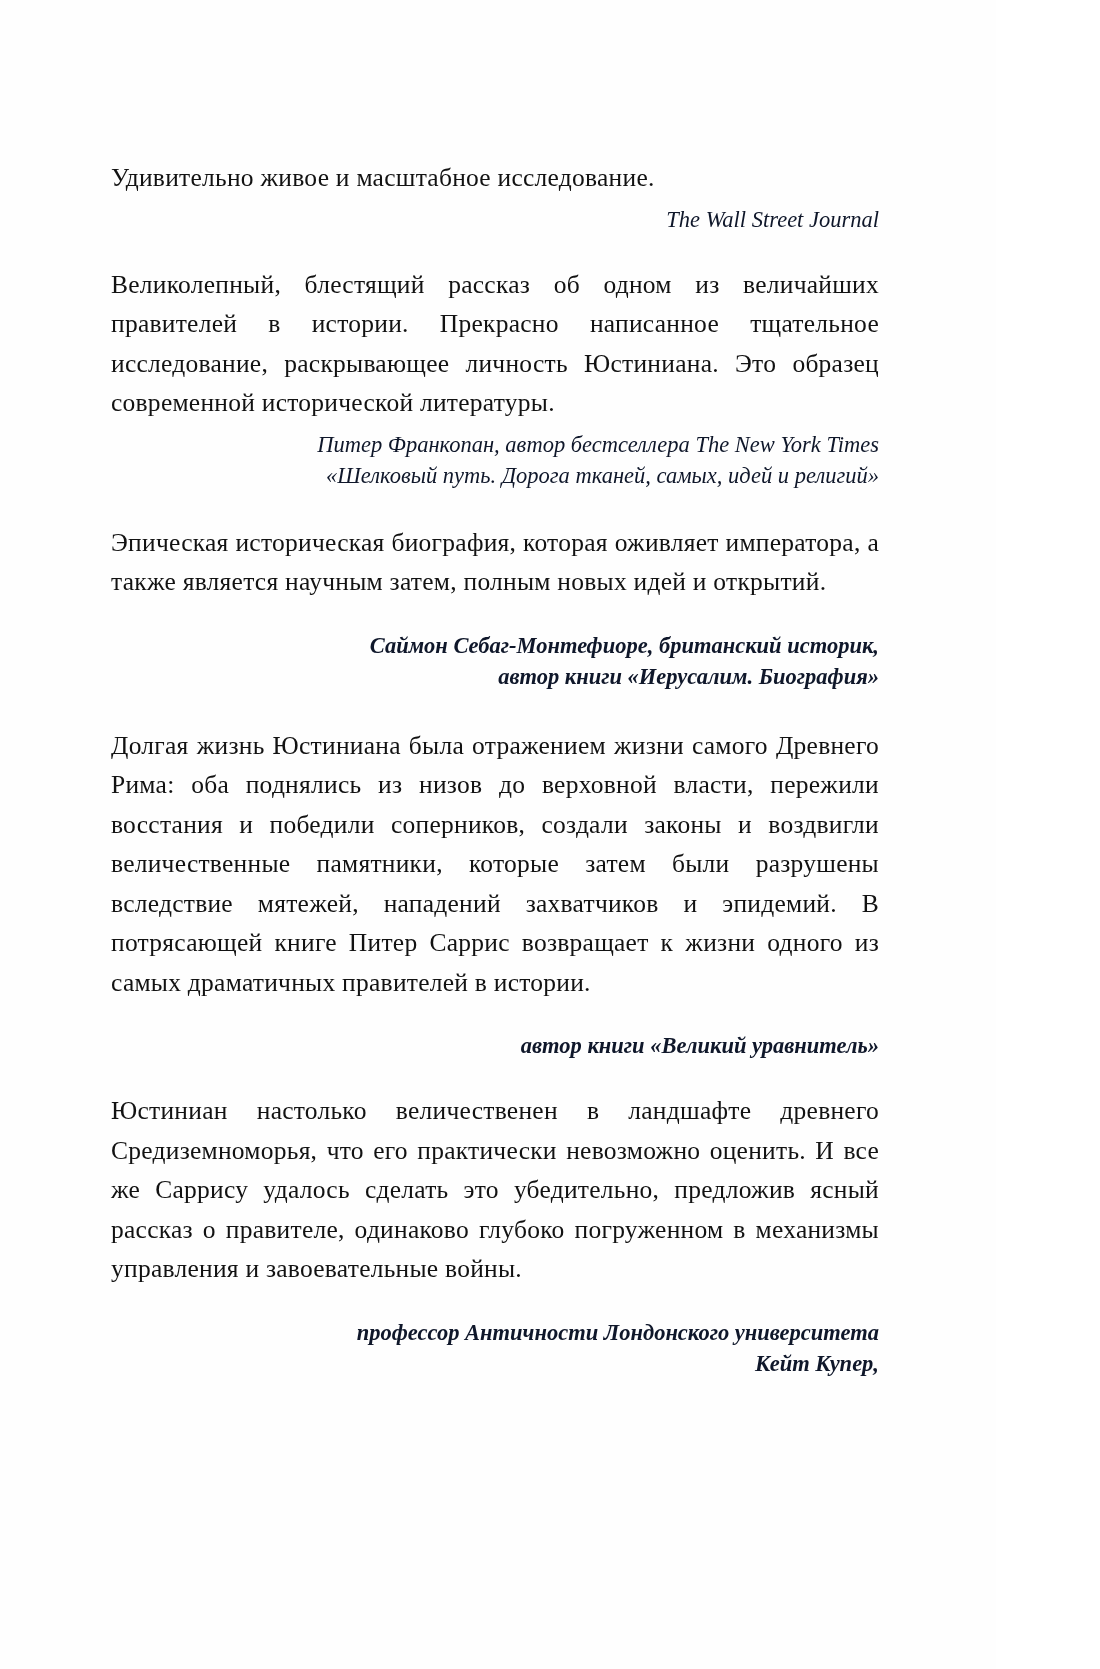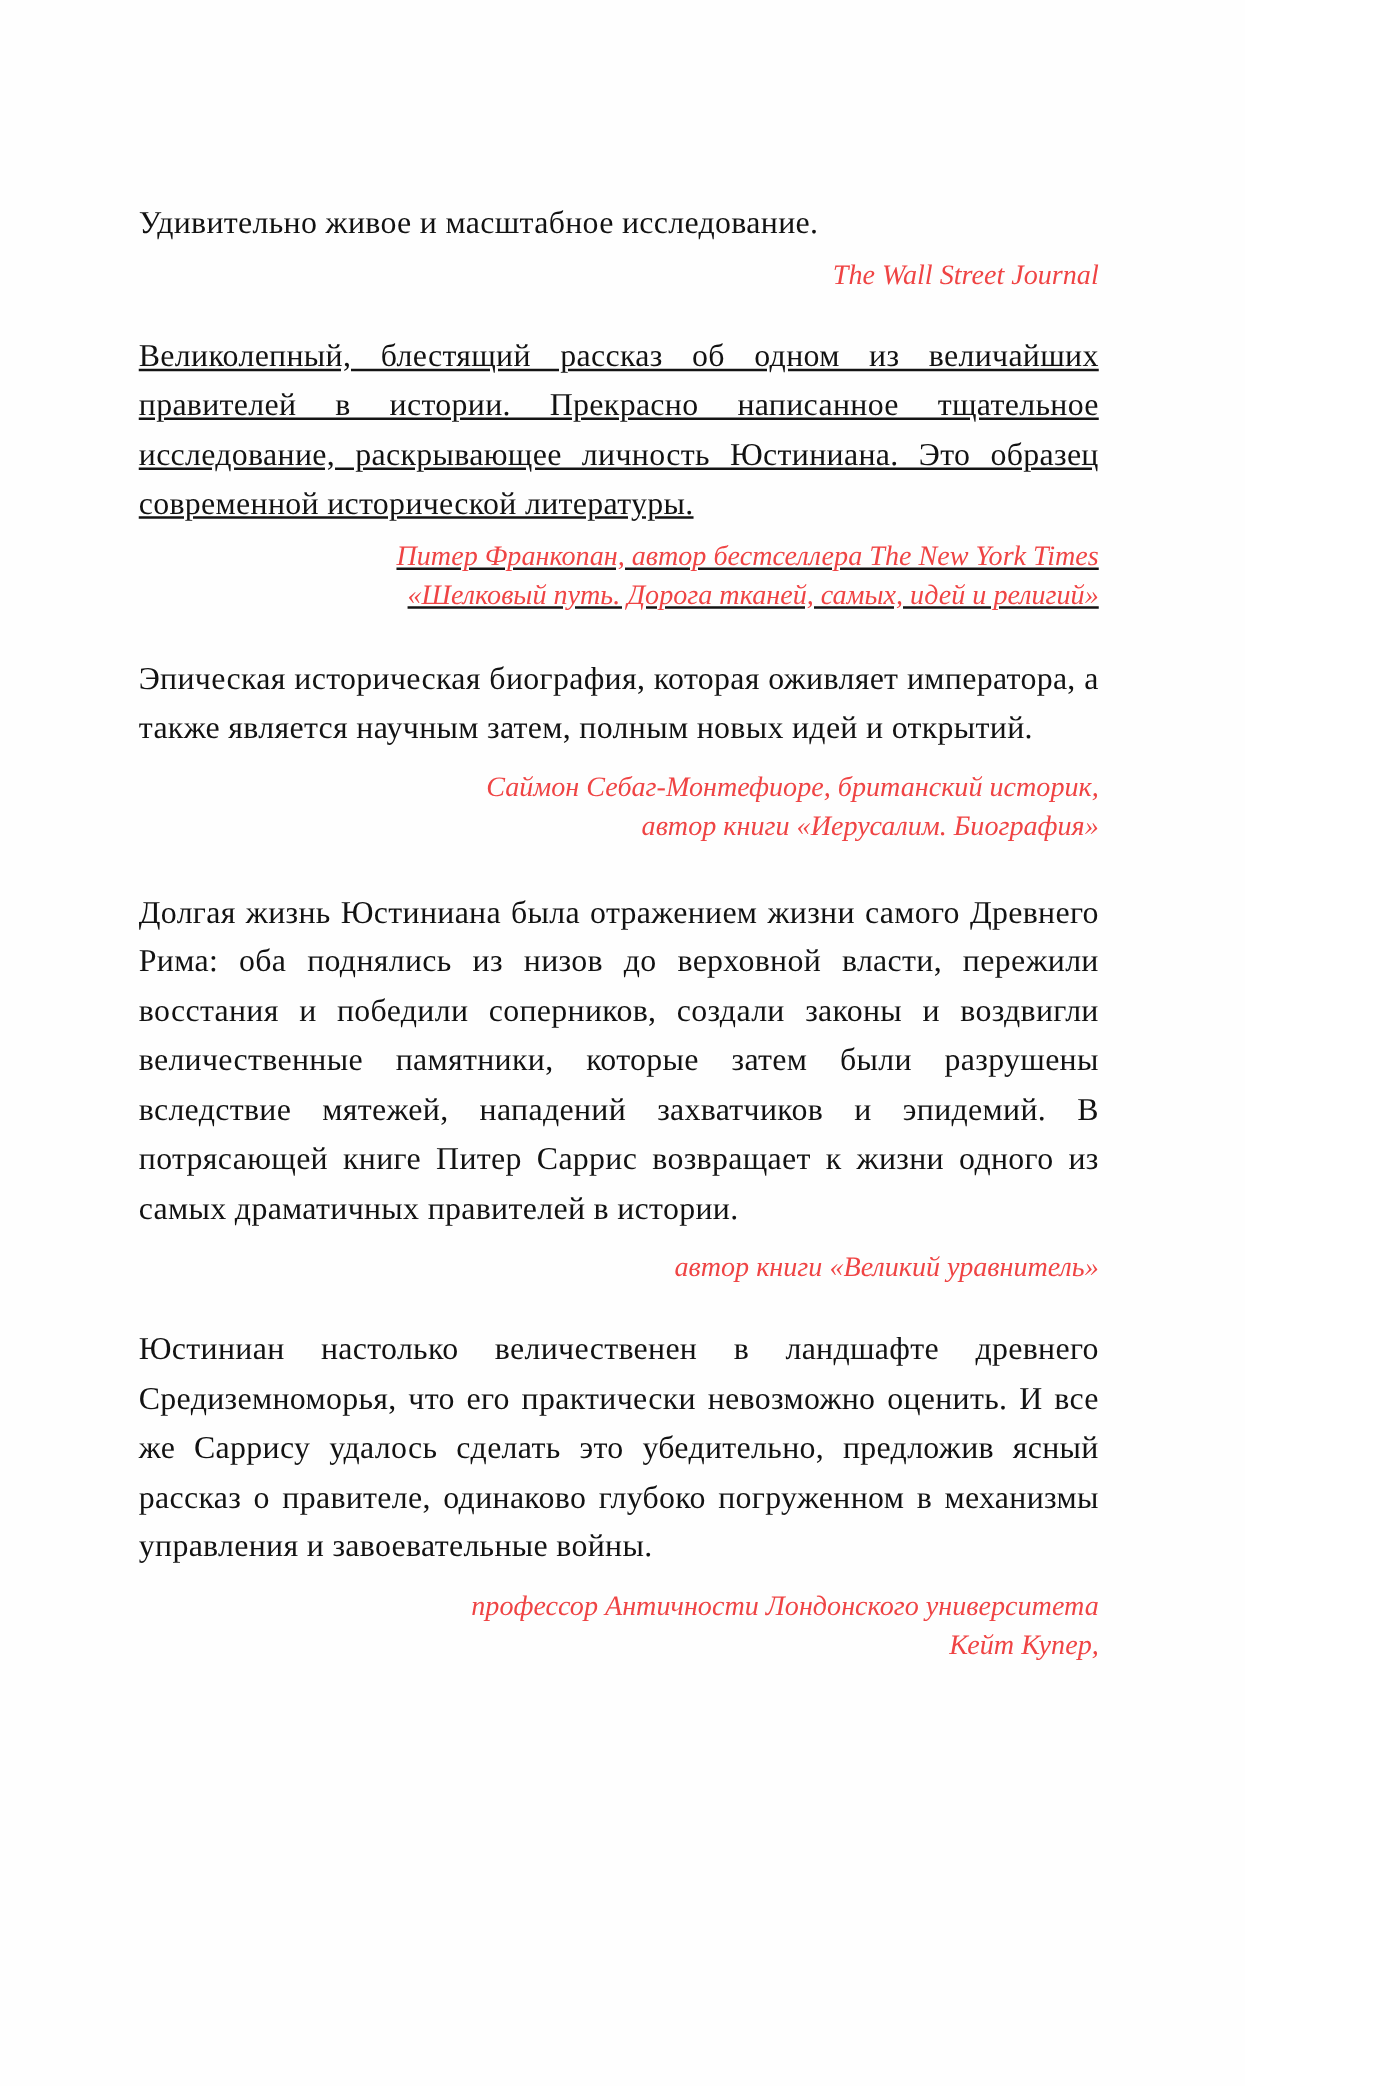--- a/index.html
+++ b/index.html
@@ -48,34 +48,34 @@
     color: #121212;
     letter-spacing: 0.01em;
   }
 
   .attribution {
     margin: 9px 0 0 0;
     font-style: italic;
     font-size: 22.5px;
     line-height: 31px;
     text-align: right;
-    color: #ef4444;
+    color: #0f172a;
   }
   .attribution .attr-line {
     display: block;
   }
 
   
   .gap-a { margin-bottom: 30px; }
-  .gap-b { margin-bottom: 32px; text-decoration: underline; }
+  .gap-b { margin-bottom: 32px; }
   .gap-c { margin-bottom: 34px; }
   .gap-d { margin-bottom: 30px; }
 
   .attr-tight { margin-top: 6px; }
-  .attr-loose { margin-top: 12px; }
+  .attr-loose { margin-top: 28px; font-weight: bold; }
 </style>
 </head>
 <body>
 
 <div class="page">
   <div class="content">
 
     <section class="blurb gap-a">
       <p class="quote-text">Удивительно живое и масштабное исследование.</p>
       <p class="attribution attr-tight">

